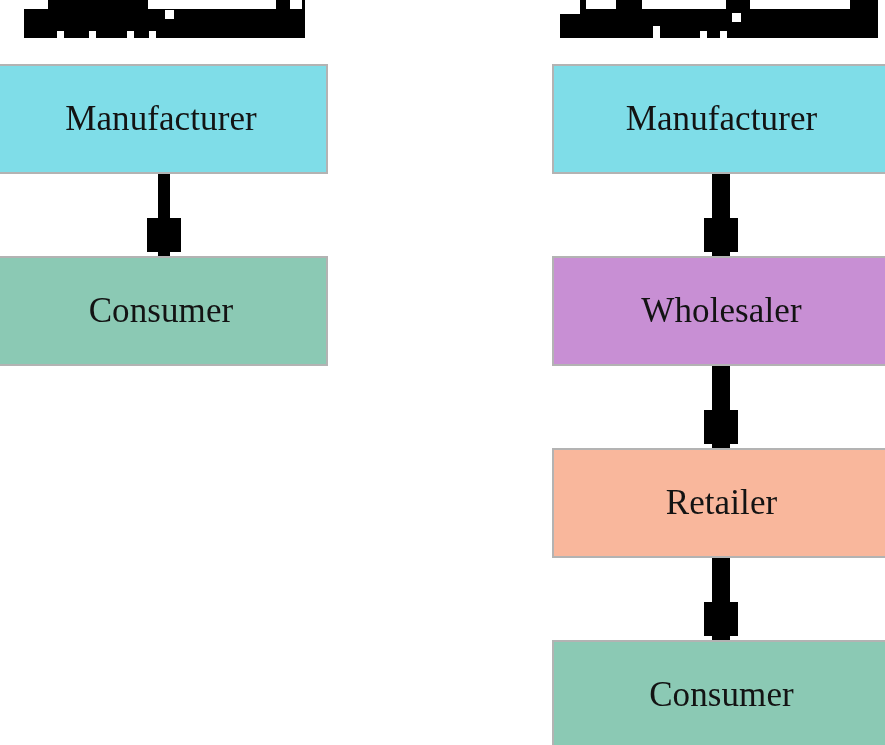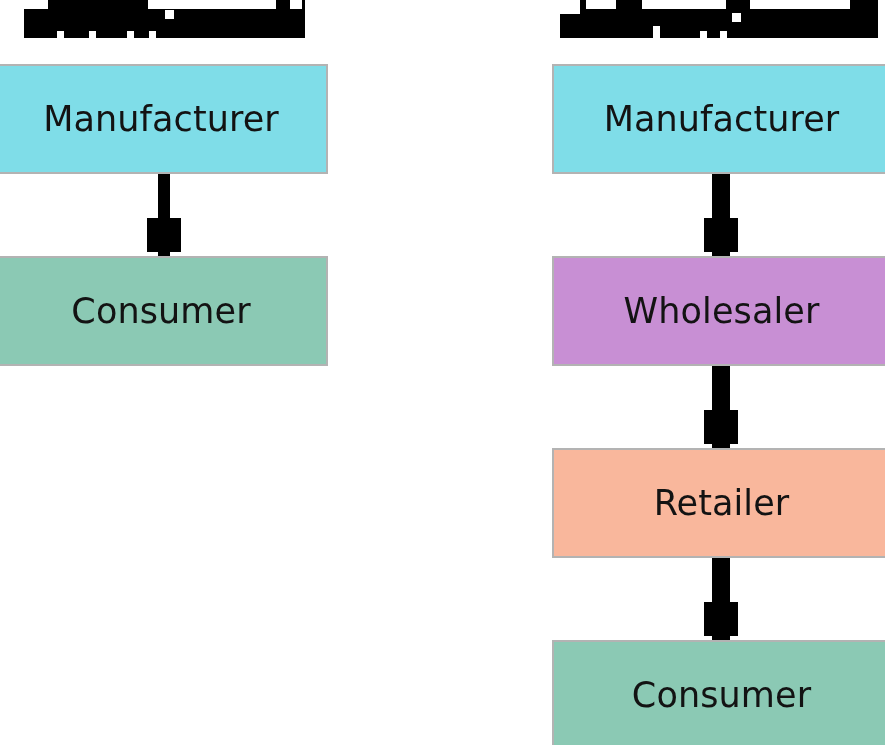--- a/index.html
+++ b/index.html
@@ -12,20 +12,21 @@
     height: 745px;
     position: relative;
     overflow: hidden;
     font-family: "DejaVu Sans", "Liberation Sans", sans-serif;
   }
 
   .canvas {
     position: absolute;
     inset: 0;
     overflow: hidden;
+    font-family: Liberation Serif, serif;
   }
 
   
   .title-bar {
     position: absolute;
     background: #000000;
     font-size: 0;
     line-height: 0;
     color: transparent;
     overflow: hidden;

